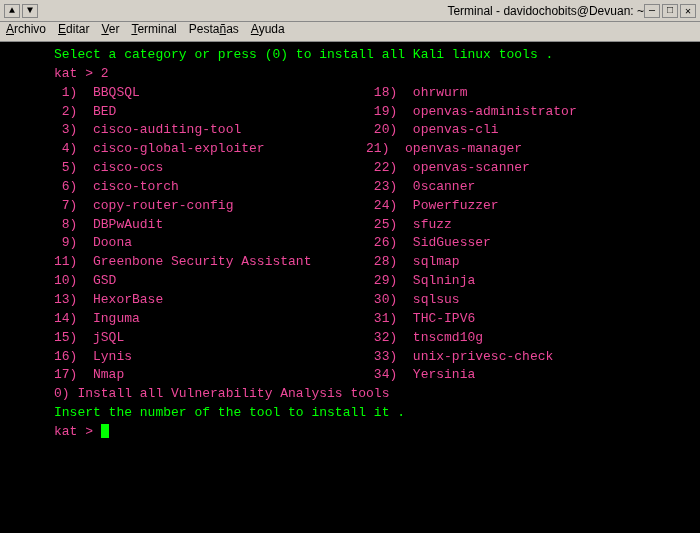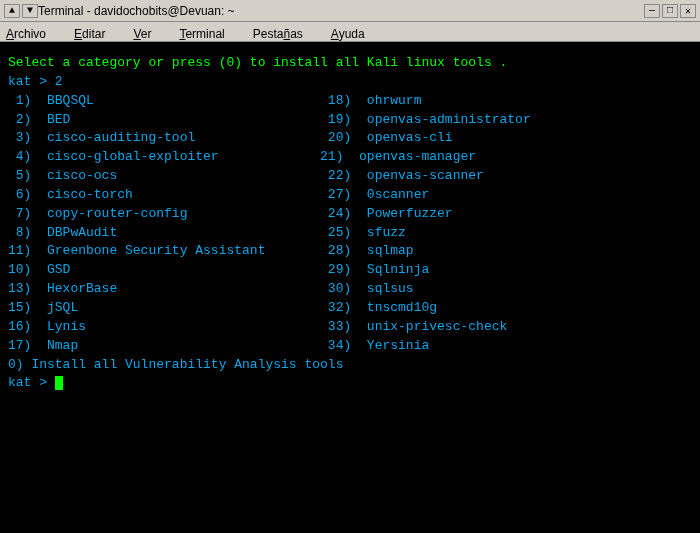--- a/index.html
+++ b/index.html
@@ -17,21 +17,21 @@
       background: #d4d0c8;
       height: 22px;
       display: flex;
       align-items: center;
       justify-content: space-between;
       padding: 0 4px;
       border-bottom: 1px solid #888;
     }
     #titlebar-title {
       flex: 1;
-      text-align: left;
+      text-align: right;
       font-family: Arial, sans-serif;
       font-size: 12px;
       color: #000;
     }
     #titlebar-controls {
       display: flex;
       gap: 2px;
     }
     .titlebar-btn {
       width: 16px;
@@ -48,51 +48,52 @@
     #titlebar-left {
       display: flex;
       gap: 2px;
     }
 
     
     #menubar {
       background: #d4d0c8;
       height: 20px;
       display: flex;
-      align-items: flex-end;
+      align-items: flex-start;
       padding: 0 4px;
-      gap: 24px;
+      gap: 8px;
       border-bottom: 1px solid #888;
     }
     .menu-item {
       font-family: Arial, sans-serif;
       font-size: 12px;
       color: #000;
       cursor: pointer;
       padding: 0 2px;
     }
     
     .menu-item u {
       text-decoration: underline;
     }
 
     
     #terminal {
       background: #000;
       color: #d3d3d3;
-      padding: 12px 8px;
+      padding: 4px 8px;
       height: calc(533px - 42px);
       overflow: hidden;
       line-height: 1.45;
+      margin-left: 46px;
     }
 
     .line { white-space: pre; }
 
     .green { color: #00ff00; }
-    .light-gray { color: #0ea5e9; }
+    .light-gray { color: #ec4899; }
 
     
     .cursor {
       display: inline-block;
       background: #00ff00;
       width: 8px;
       height: 14px;
       vertical-align: middle;
       animation: blink 1s step-end infinite;
     }
@@ -130,27 +131,30 @@
     <div class="line"><span class="green">Select a category or press (0) to install all Kali linux tools .</span></div>
     <div class="line"><span class="light-gray"></span></div>
     <div class="line"><span class="light-gray">kat &gt; 2</span></div>
     <div class="line"><span class="light-gray"></span></div>
     <div class="line"><span class="light-gray"></span></div>
     <div class="line"><span class="light-gray"> 1)  BBQSQL                              18)  ohrwurm</span></div>
     <div class="line"><span class="light-gray"> 2)  BED                                 19)  openvas-administrator</span></div>
     <div class="line"><span class="light-gray"> 3)  cisco-auditing-tool                 20)  openvas-cli</span></div>
     <div class="line"><span class="light-gray"> 4)  cisco-global-exploiter             21)  openvas-manager</span></div>
     <div class="line"><span class="light-gray"> 5)  cisco-ocs                           22)  openvas-scanner</span></div>
-    <div class="line"><span class="light-gray"> 6)  cisco-torch                         27)  0scanner</span></div>
+    <div class="line"><span class="light-gray"> 6)  cisco-torch                         23)  0scanner</span></div>
     <div class="line"><span class="light-gray"> 7)  copy-router-config                  24)  Powerfuzzer</span></div>
     <div class="line"><span class="light-gray"> 8)  DBPwAudit                           25)  sfuzz</span></div>
+    <div class="line"><span class="light-gray"> 9)  Doona                               26)  SidGuesser</span></div>
     <div class="line"><span class="light-gray">11)  Greenbone Security Assistant        28)  sqlmap</span></div>
     <div class="line"><span class="light-gray">10)  GSD                                 29)  Sqlninja</span></div>
     <div class="line"><span class="light-gray">13)  HexorBase                           30)  sqlsus</span></div>
+    <div class="line"><span class="light-gray">14)  Inguma                              31)  THC-IPV6</span></div>
     <div class="line"><span class="light-gray">15)  jSQL                                32)  tnscmd10g</span></div>
     <div class="line"><span class="light-gray">16)  Lynis                               33)  unix-privesc-check</span></div>
     <div class="line"><span class="light-gray">17)  Nmap                                34)  Yersinia</span></div>
     <div class="line"><span class="light-gray"></span></div>
     <div class="line"><span class="light-gray">0) Install all Vulnerability Analysis tools</span></div>
     <div class="line"><span class="light-gray"></span></div>
+    <div class="line"><span class="green">Insert the number of the tool to install it .</span></div>
     <div class="line"><span class="light-gray"></span></div>
     <div class="line"><span class="light-gray">kat &gt; </span><span class="cursor"></span></div>
   </div>
 
 </body></html>

